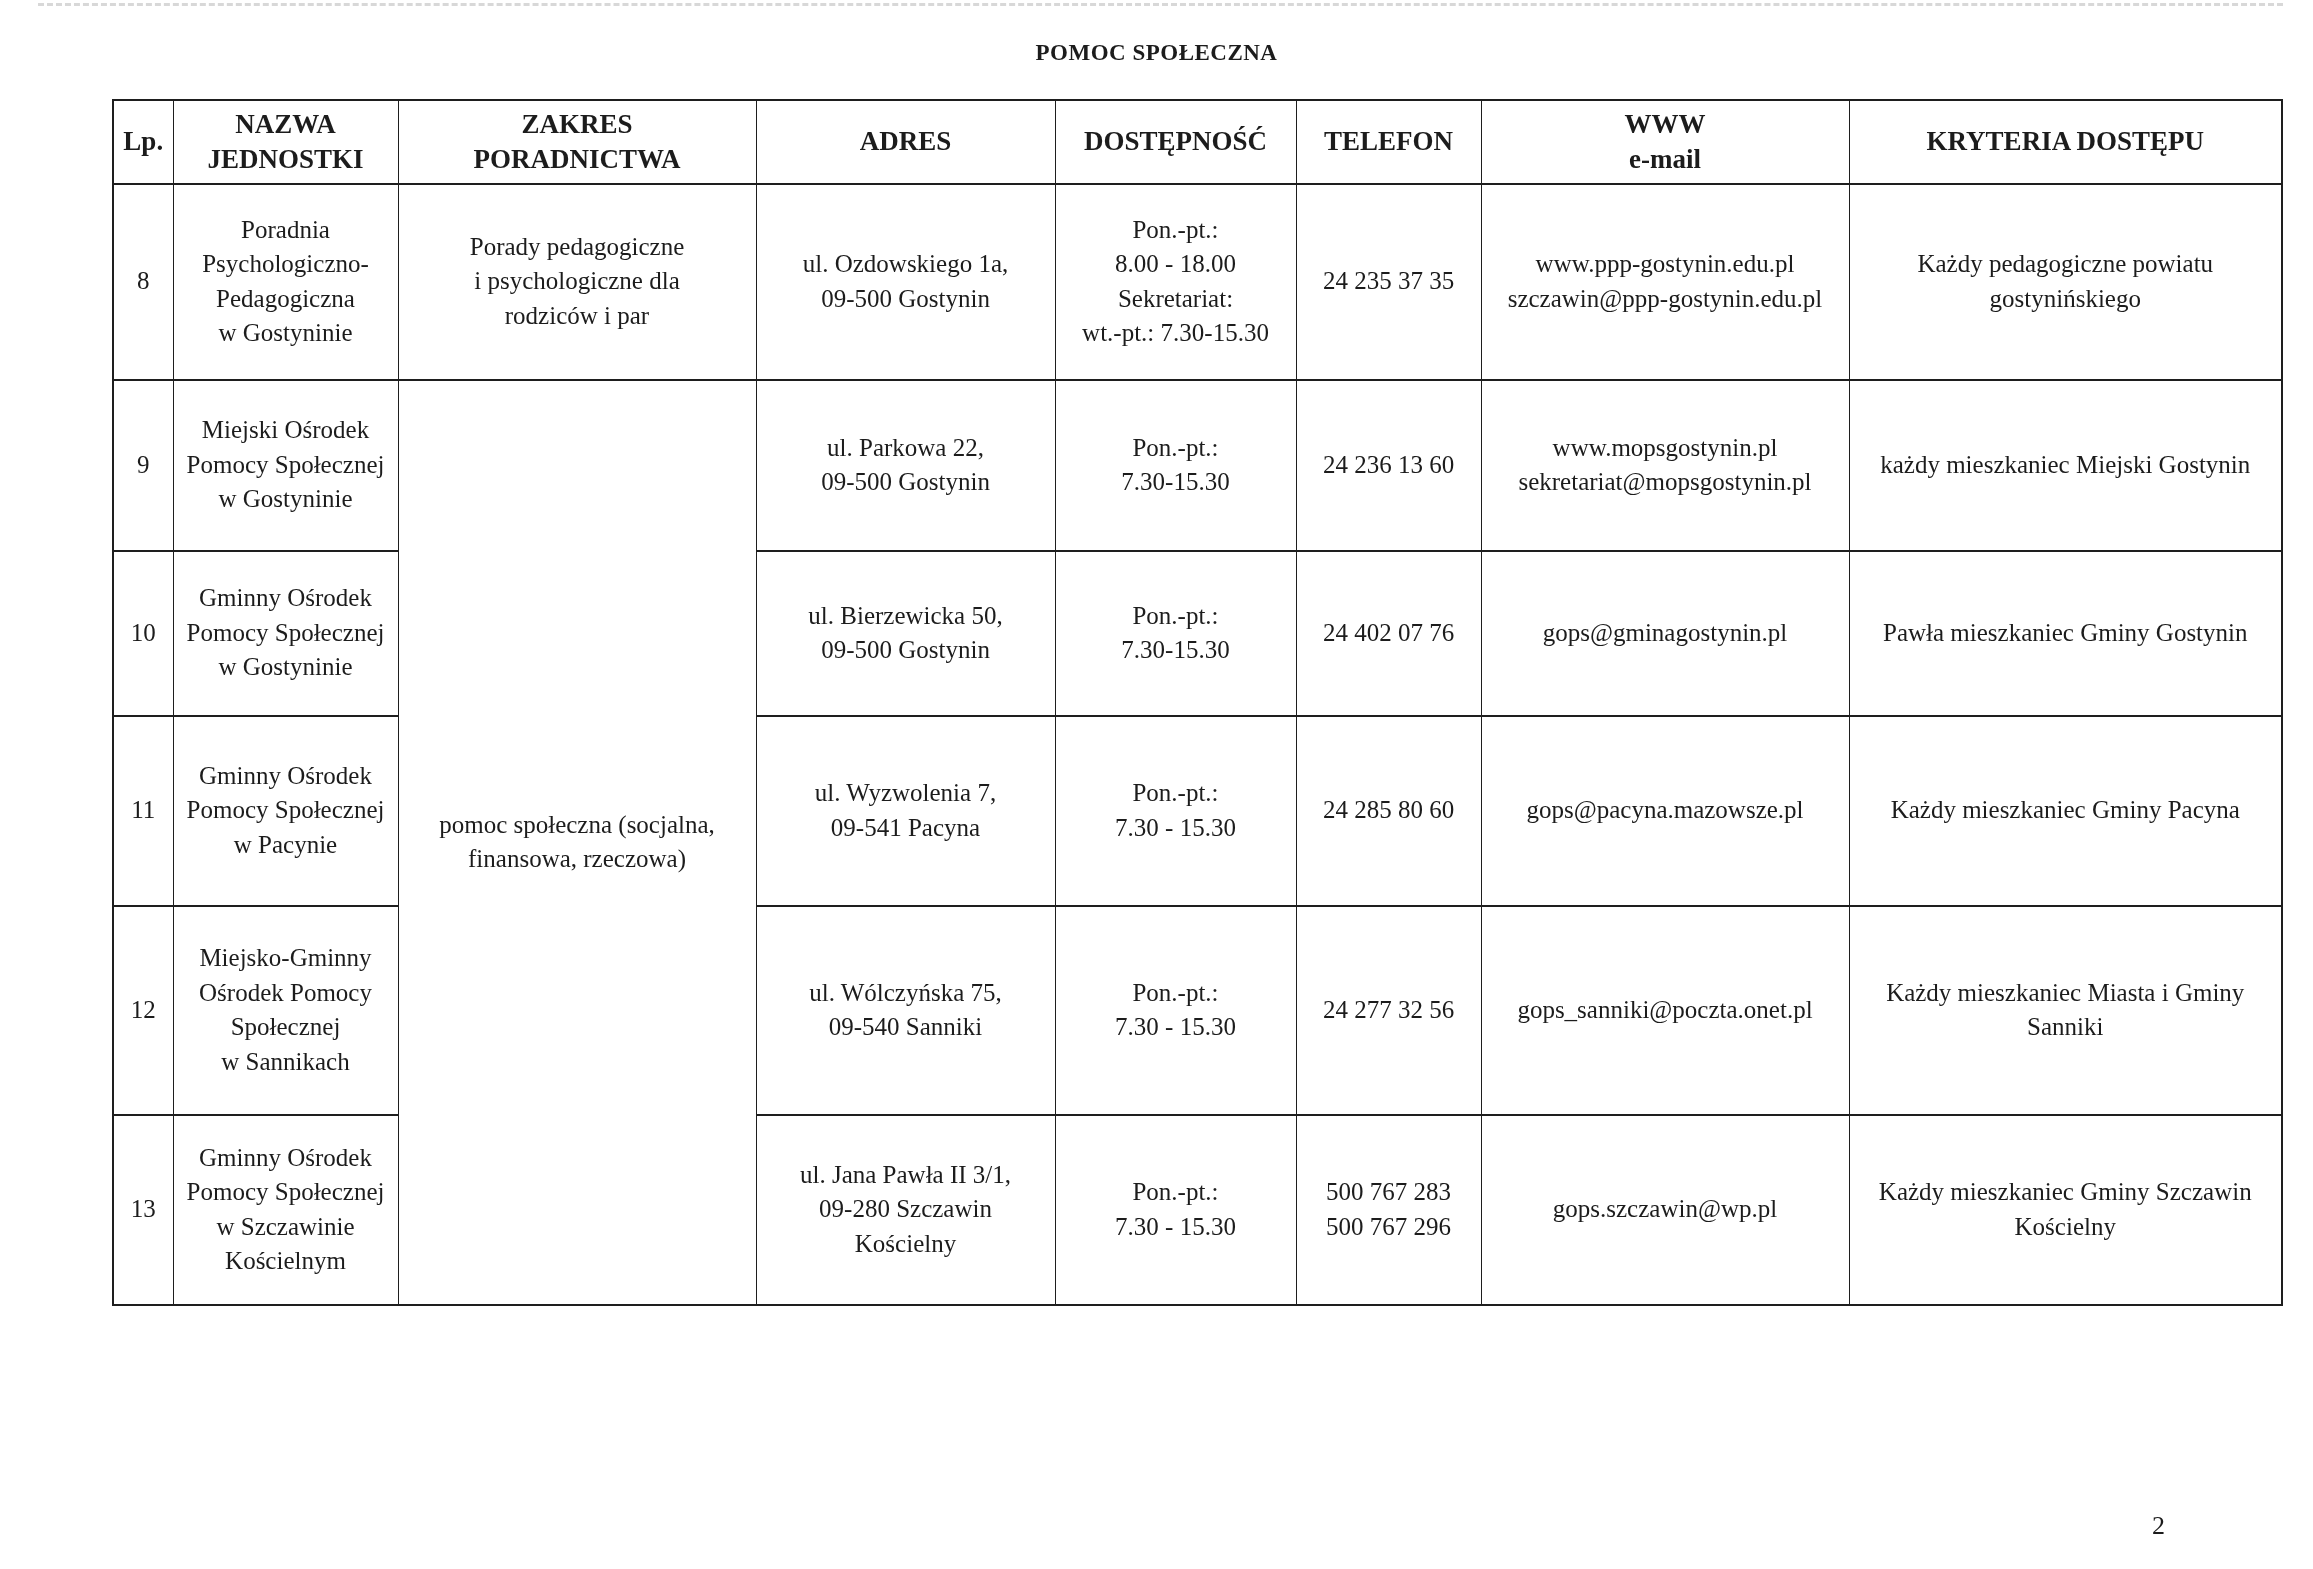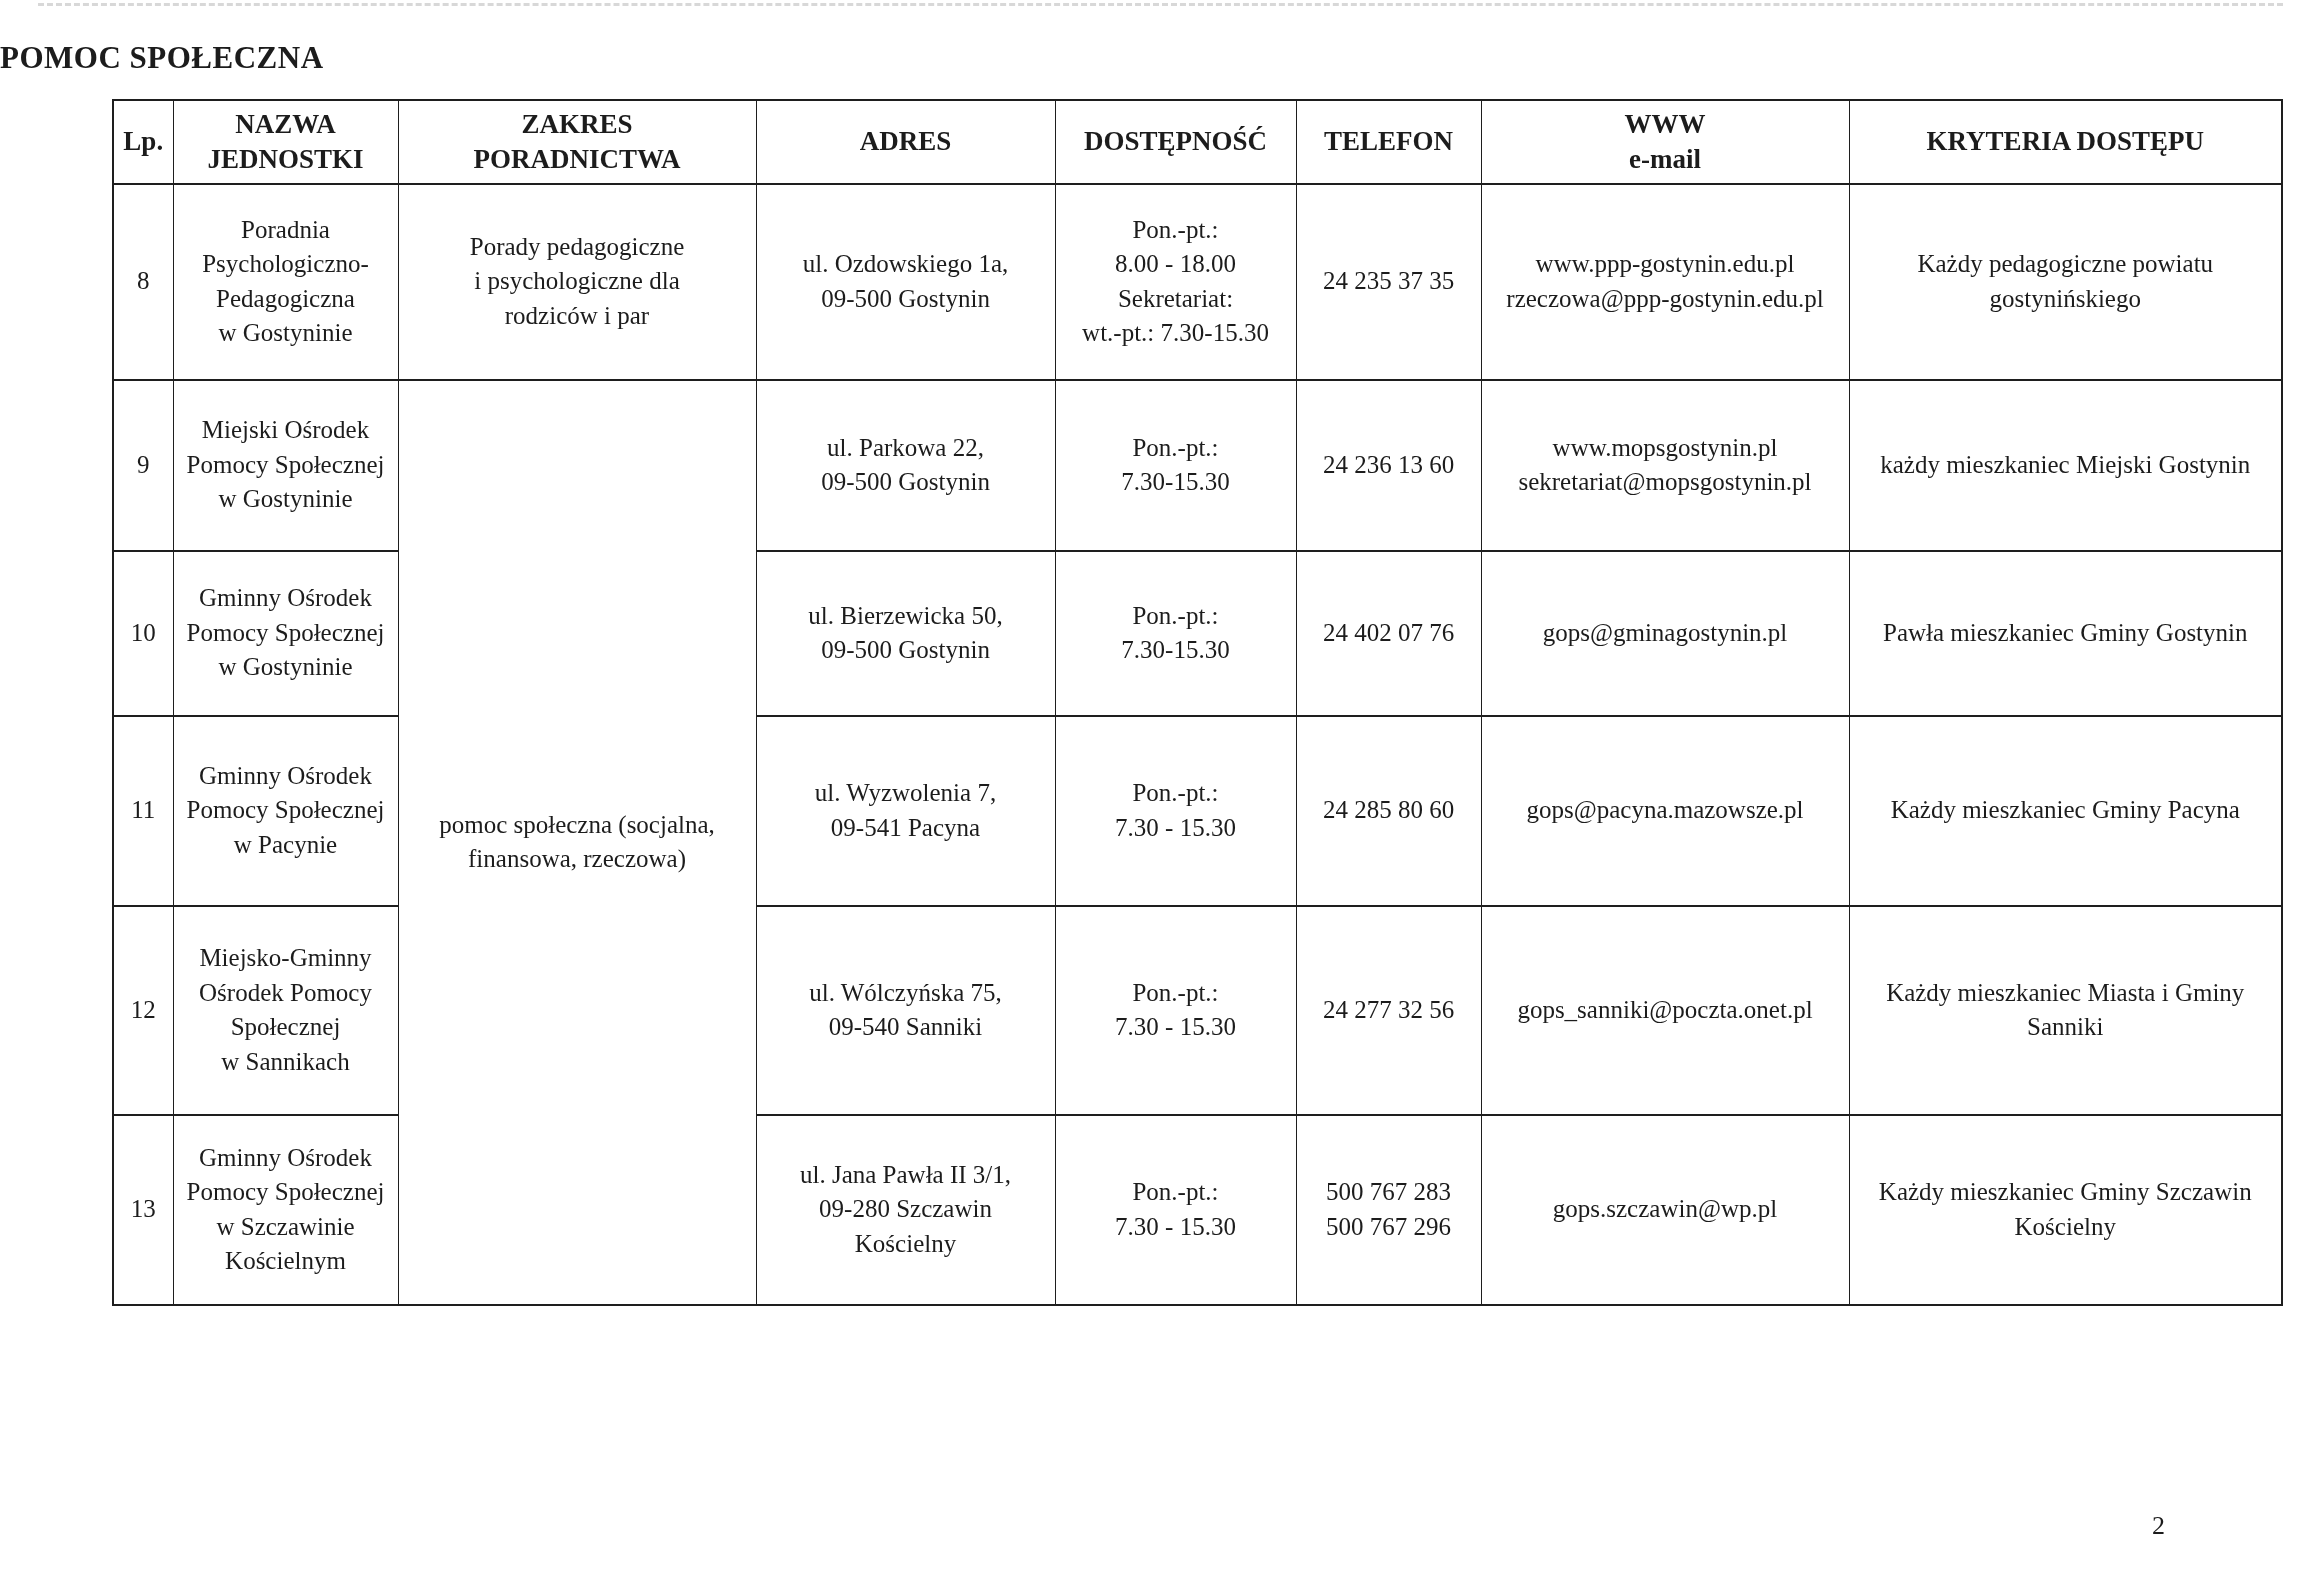--- a/index.html
+++ b/index.html
@@ -23,22 +23,22 @@
     width: 2245px;
     height: 0;
     border-top: 3.8px dashed #b9b9b9;
     opacity: 0.55;
   }
   .doc-title {
     position: absolute;
     top: 40px;
     left: 0;
     width: 100%;
-    text-align: left;
-    font-size: 31px;
+    text-align: center;
+    font-size: 23px;
     font-weight: bold;
     letter-spacing: 0.5px;
   }
   table.main {
     position: absolute;
     left: 112px;
     top: 99px;
     width: 2169px;
     border-collapse: collapse;
     table-layout: fixed;
@@ -115,21 +115,21 @@
 i psychologiczne dla
 rodziców i par</td>
       <td>ul. Ozdowskiego 1a,
 09-500 Gostynin</td>
       <td>Pon.-pt.:
 8.00 - 18.00
 Sekretariat:
 wt.-pt.: 7.30-15.30</td>
       <td>24 235 37 35</td>
       <td>www.ppp-gostynin.edu.pl
-rzeczowa@ppp-gostynin.edu.pl</td>
+szczawin@ppp-gostynin.edu.pl</td>
       <td>Każdy pedagogiczne powiatu
 gostynińskiego</td>
     </tr>
     <tr style="height:171px">
       <td>9</td>
       <td>Miejski Ośrodek
 Pomocy Społecznej
 w Gostyninie</td>
       <td rowspan="5">pomoc społeczna (socjalna,
 finansowa, rzeczowa)</td>

